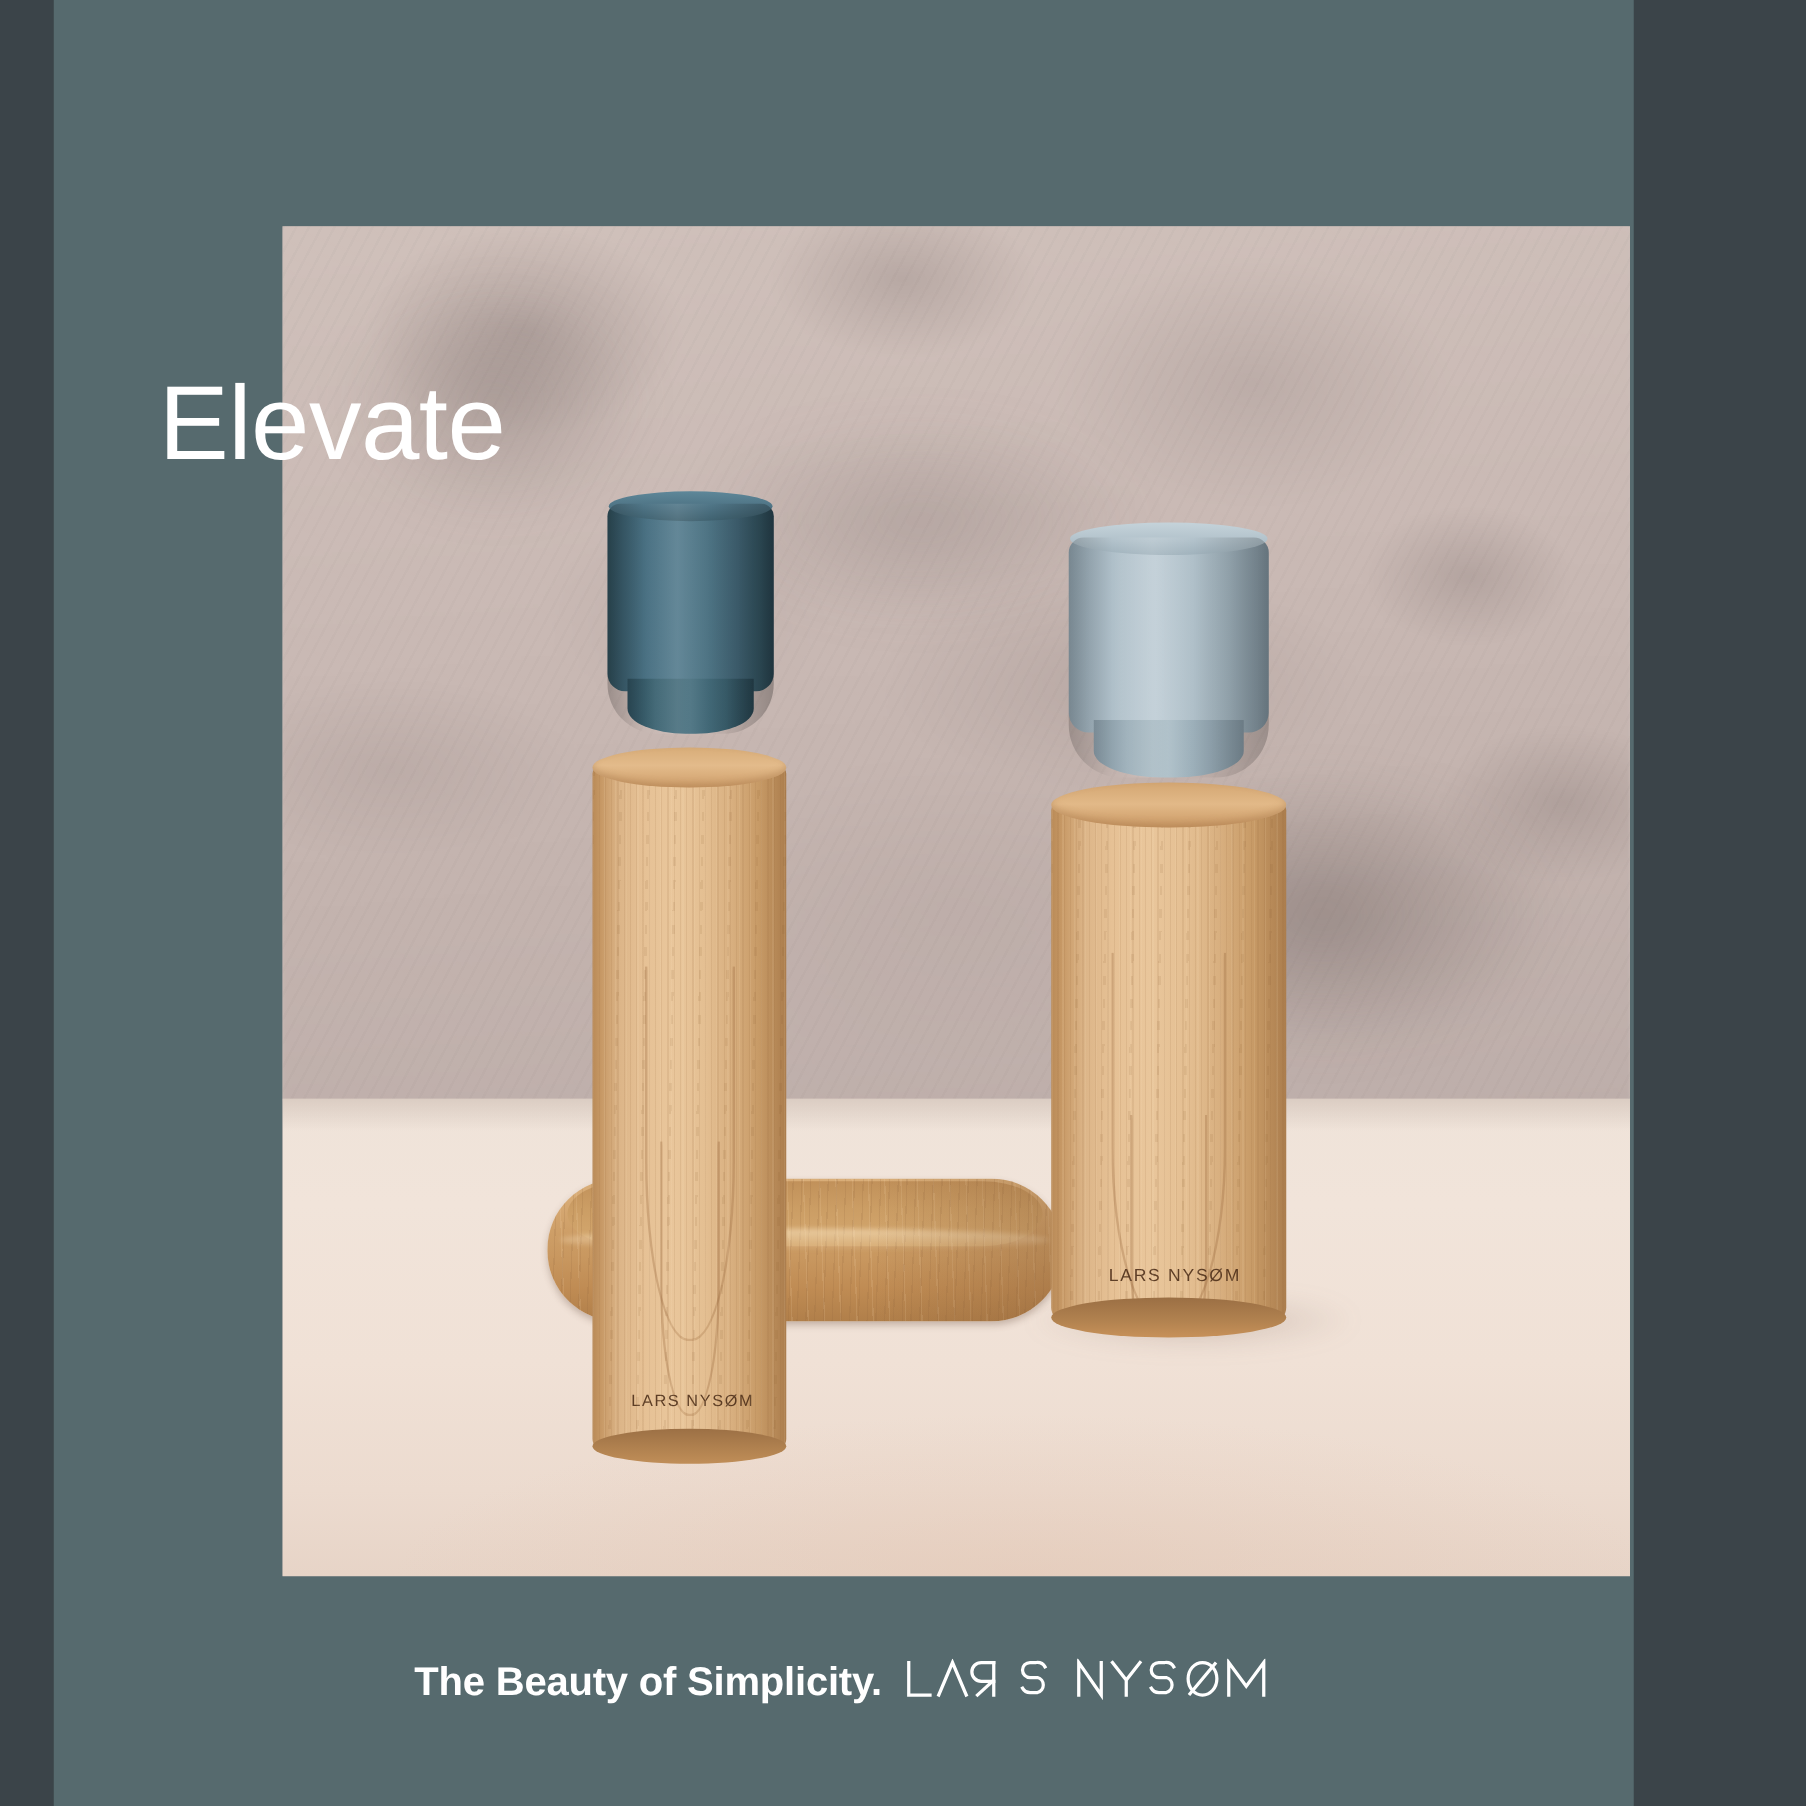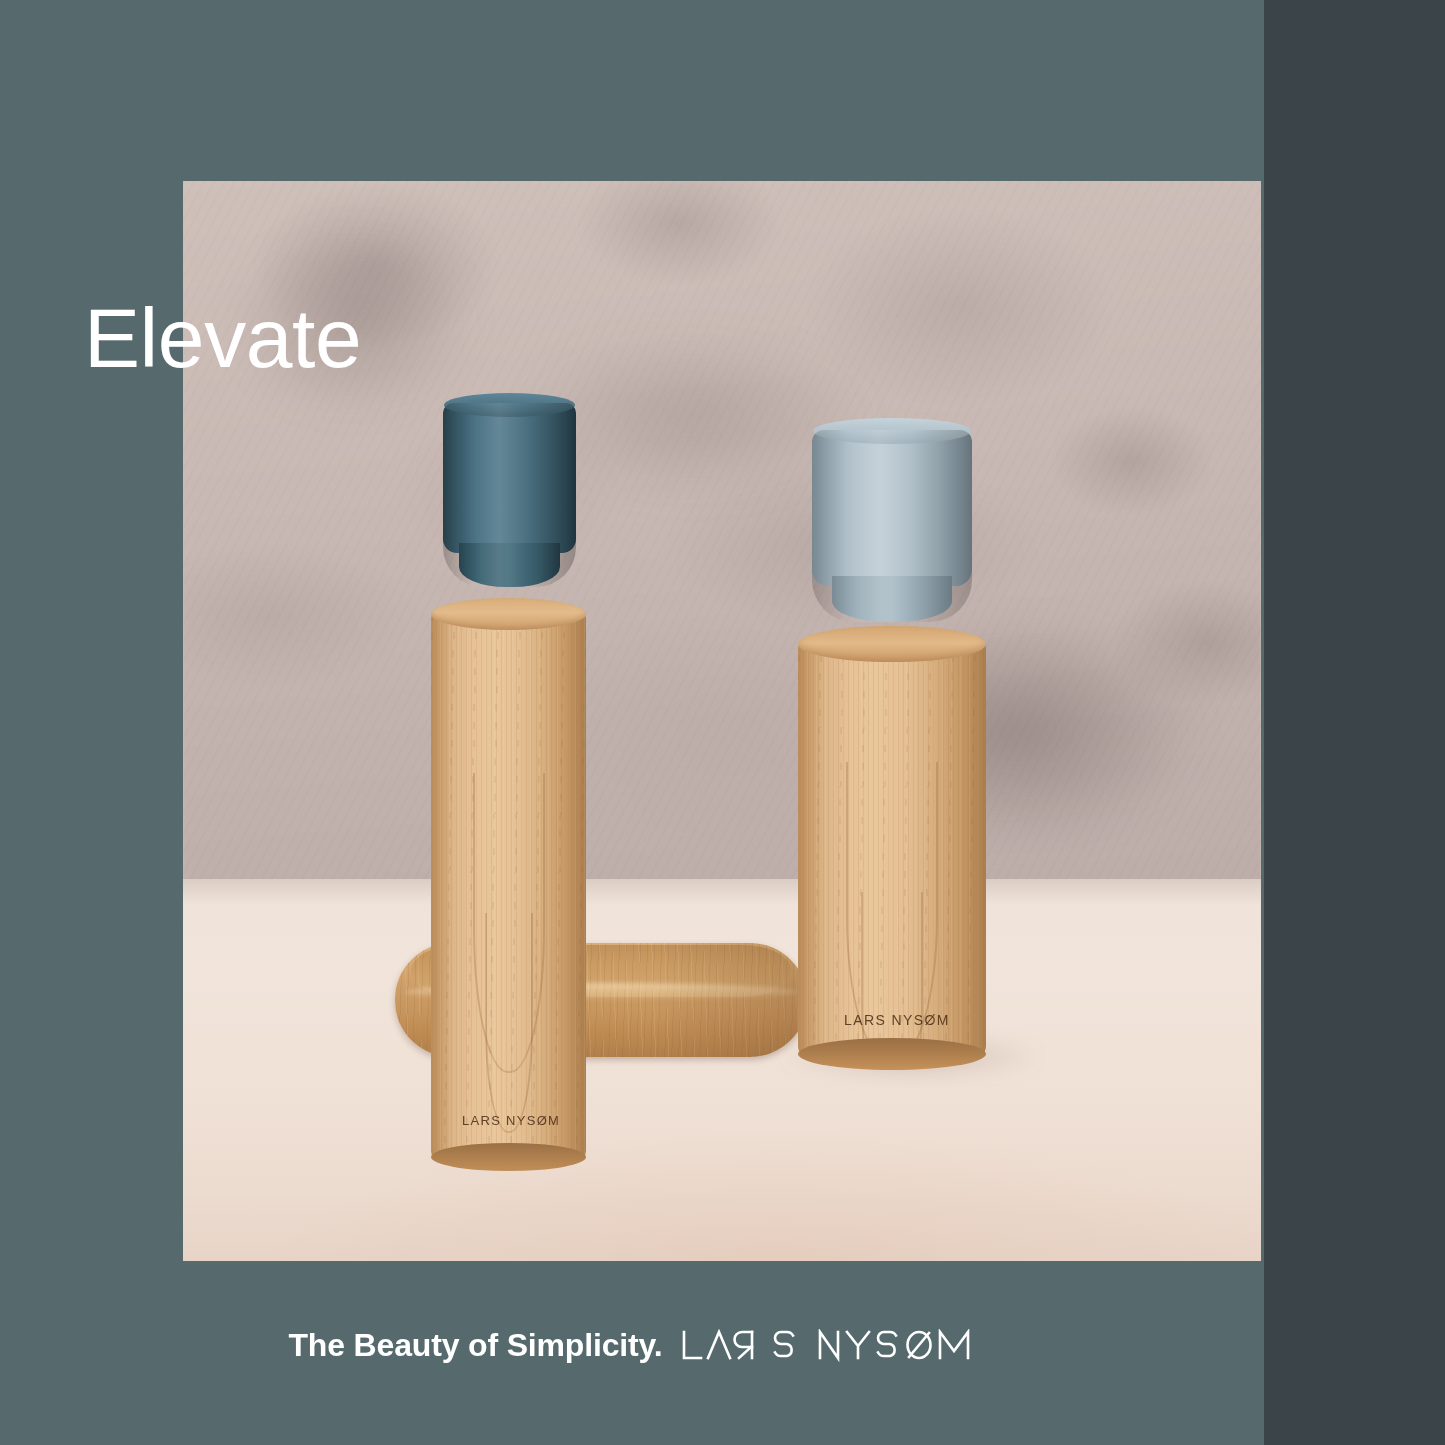--- a/index.html
+++ b/index.html
@@ -4,20 +4,21 @@
 <style>
   * { margin:0; padding:0; box-sizing:border-box; }
   html,body { background:#3b4449; }
   body { font-family:"Liberation Sans", sans-serif; }
 
   .ad-canvas{
     position:relative;
     width:1264px; height:1445px;
     background:#566a6e;
     overflow:hidden;
+    margin-left:43px;
   }
 
   
   .photo{
     position:absolute;
     left:183px; top:181px;
     width:1078px; height:1080px;
     overflow:hidden;
     background:#cbbdb8;
   }
@@ -259,21 +260,21 @@
     white-space:nowrap;
     line-height:1;
   }
   .headline-top{ left:84px; top:296px; font-size:84px; }
   .headline-bottom{ left:972px; top:1090px; font-size:84px; }
 
   
   .footer{
     position:absolute;
     left:0; right:0; top:1327px;
-    display:flex; align-items:center; justify-content:center;
+    display:flex; align-items:flex-start; justify-content:center;
     gap:17px;
     white-space:nowrap;
   }
   .tagline{
     color:#ffffff;
     font-family:"Liberation Sans", sans-serif;
     font-weight:700;
     font-size:32px;
     letter-spacing:-0.005em;
   }

